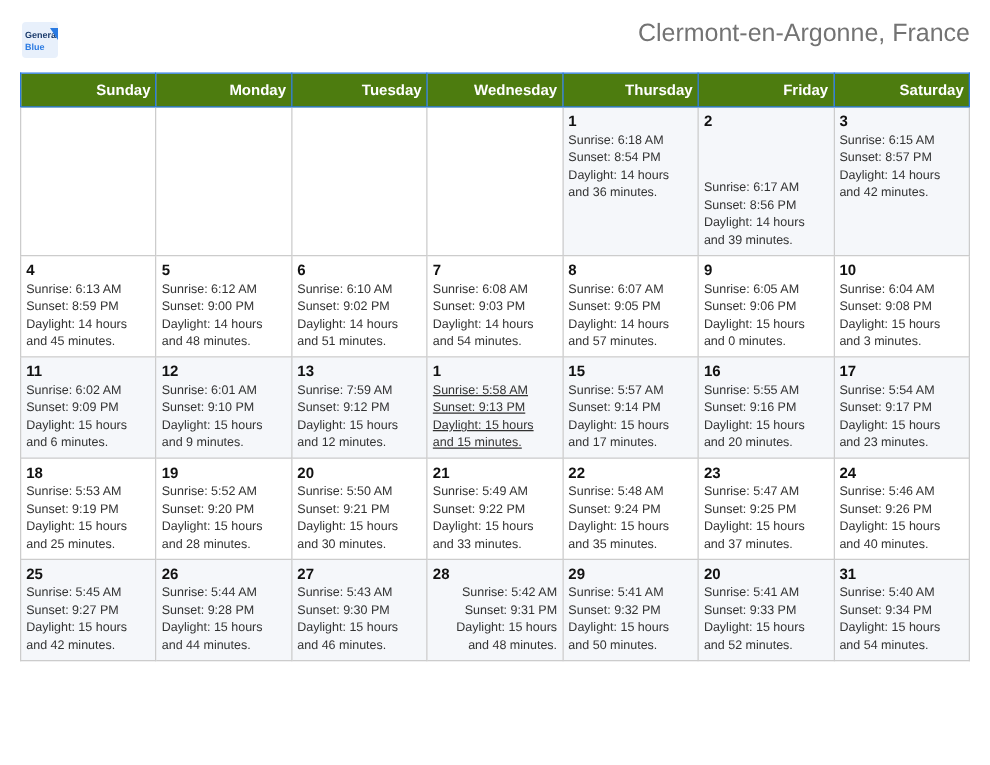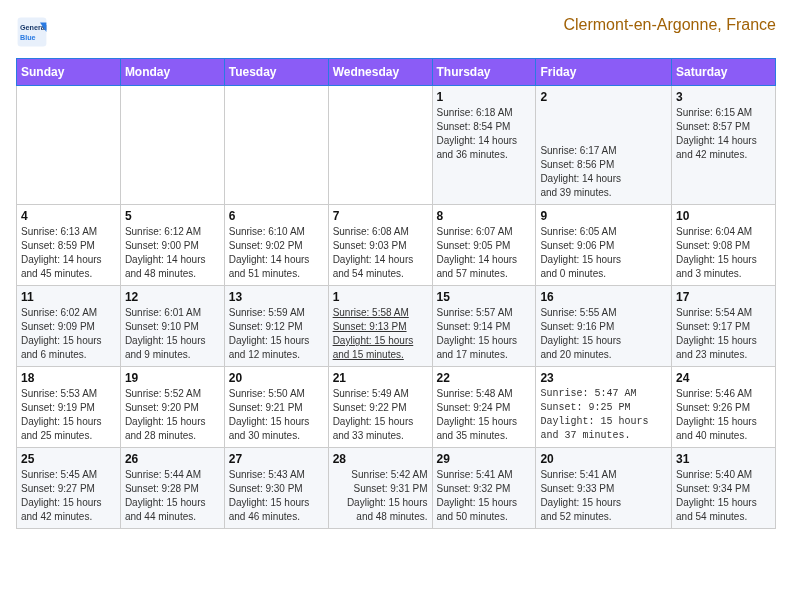--- a/index.html
+++ b/index.html
@@ -27,33 +27,33 @@
     }
     .title-area {
       text-align: right;
     }
     .main-title {
       font-size: 36px;
       font-weight: bold;
       color: #1a3a6b;
     }
     .subtitle {
-      font-size: 16px;
-      color: #a16207;
+      font-size: 20px;
+      color: #737373;
     }
     table {
       width: 100%;
       border-collapse: collapse;
       font-size: 11px;
     }
     thead tr th {
-      background-color: #8b5cf6;
+      background-color: #4d7c0f;
       color: white;
       padding: 6px 4px;
-      text-align: left;
+      text-align: right;
       font-size: 12px;
       font-weight: bold;
       border: 1px solid #2a7ae2;
     }
     tbody tr td {
       border: 1px solid #ccc;
       padding: 4px;
       vertical-align: top;
       min-height: 70px;
       background: #fff;
@@ -194,21 +194,21 @@
         </td>
         <td>
           <div class="day-number">12</div>
           <div class="day-info" style="white-space: pre-line;">Sunrise: 6:01 AM
 Sunset: 9:10 PM
 Daylight: 15 hours
 and 9 minutes.</div>
         </td>
         <td>
           <div class="day-number">13</div>
-          <div class="day-info" style="white-space: pre-line;">Sunrise: 5:59 AM
+          <div class="day-info" style="white-space: pre-line;">Sunrise: 7:59 AM
 Sunset: 9:12 PM
 Daylight: 15 hours
 and 12 minutes.</div>
         </td>
         <td>
           <div class="day-number">1</div>
           <div class="day-info" style="white-space: pre-line; text-decoration: underline;">Sunrise: 5:58 AM
 Sunset: 9:13 PM
 Daylight: 15 hours
 and 15 minutes.</div>
@@ -266,21 +266,21 @@
         </td>
         <td>
           <div class="day-number">22</div>
           <div class="day-info" style="white-space: pre-line;">Sunrise: 5:48 AM
 Sunset: 9:24 PM
 Daylight: 15 hours
 and 35 minutes.</div>
         </td>
         <td>
           <div class="day-number">23</div>
-          <div class="day-info" style="white-space: pre-line; font-family: Liberation Mono, monospace;">Sunrise: 5:47 AM
+          <div class="day-info" style="white-space: pre-line;">Sunrise: 5:47 AM
 Sunset: 9:25 PM
 Daylight: 15 hours
 and 37 minutes.</div>
         </td>
         <td>
           <div class="day-number">24</div>
           <div class="day-info" style="white-space: pre-line;">Sunrise: 5:46 AM
 Sunset: 9:26 PM
 Daylight: 15 hours
 and 40 minutes.</div>

